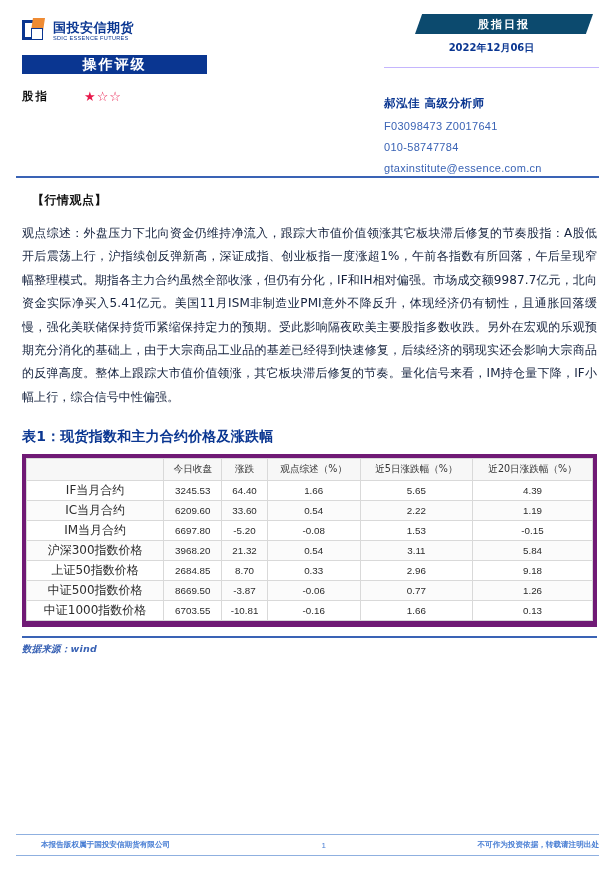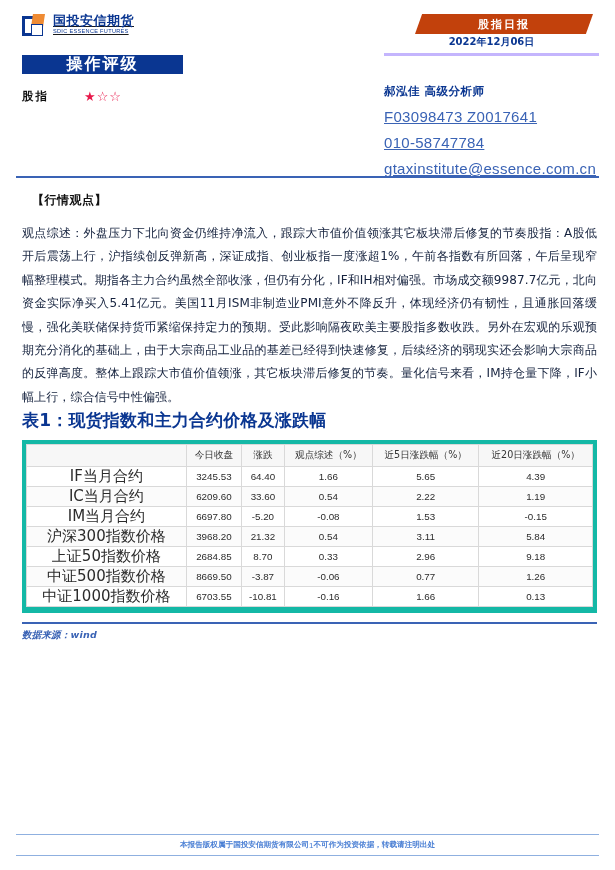--- a/index.html
+++ b/index.html
@@ -30,24 +30,23 @@
     box-sizing: border-box;
   }
   .header-left {
     position: absolute;
     left: 22px;
     top: 14px;
     width: 270px;
   }
   .logo-row {
     display: flex;
-    align-items: flex-start;
+    align-items: flex-end;
     gap: 7px;
     height: 28px;
-    text-decoration: underline;
   }
   .logo-mark {
     position: relative;
     width: 24px;
     height: 24px;
     flex: 0 0 24px;
   }
   .logo-mark .lm-bracket {
     position: absolute;
     left: 0;
@@ -90,25 +89,25 @@
   .logo-en {
     font-size: 5.6px;
     color: #0a3691;
     letter-spacing: 0.3px;
     margin-top: 2px;
     font-family: "Liberation Sans", sans-serif;
   }
 
   .rating-banner {
     margin-top: 13px;
-    width: 161px;
+    width: 185px;
     height: 19px;
     background: #0a3691;
     color: #ffffff;
-    font-size: 16px;
+    font-size: 14px;
     font-weight: bold;
     display: flex;
     align-items: center;
     justify-content: center;
     letter-spacing: 2px;
     font-family: "DejaVu Sans", sans-serif;
   }
   .rating-row {
     margin-top: 15px;
     display: flex;
@@ -133,56 +132,55 @@
     position: absolute;
     right: 16px;
     top: 14px;
     width: 215px;
   }
   .report-banner {
     width: 178px;
     height: 20px;
     margin-left: auto;
     margin-right: 6px;
-    background: #c2410c;
+    background: #0c4a6e;
     color: #ffffff;
     font-size: 11px;
     font-weight: bold;
     display: flex;
     align-items: center;
     justify-content: center;
     letter-spacing: 2px;
     clip-path: polygon(4% 0, 100% 0, 96% 100%, 0% 100%);
     font-family: "DejaVu Sans", sans-serif;
   }
   .report-date {
-    margin-top: 1px;
+    margin-top: 7px;
     text-align: center;
     font-size: 10px;
     font-weight: bold;
     color: #0a3691;
-    border-bottom: 3px solid #c4b5fd;
-    padding-bottom: 4px;
+    border-bottom: 1px solid #c4b5fd;
+    padding-bottom: 12px;
     font-family: "DejaVu Sans", sans-serif;
   }
   .analyst-name {
     margin-top: 28px;
     font-size: 11.5px;
     font-weight: bold;
     color: #0a3691;
     letter-spacing: 0.5px;
     font-family: "DejaVu Sans", sans-serif;
   }
   .contact-line {
     margin-top: 9px;
-    font-size: 15px;
+    font-size: 11px;
     color: #3a63b5;
     letter-spacing: 0.3px;
     font-family: "Liberation Sans", sans-serif;
-    text-decoration: underline;
   }
 
   .header-rule {
     position: absolute;
     left: 16px;
     right: 16px;
     top: 176px;
     height: 2px;
     background: #3a63b5;
   }
@@ -207,29 +205,30 @@
     font-size: 12px;
     line-height: 1.95;
     color: #14213d;
     text-align: justify;
     letter-spacing: 0.1px;
     font-family: "DejaVu Sans", sans-serif;
   }
 
   
   .table-title {
-    font-size: 17px;
+    margin-top: 19px;
+    font-size: 14px;
     font-weight: bold;
     color: #0a3691;
     letter-spacing: 0.2px;
     font-family: "DejaVu Sans", sans-serif;
   }
   .table-wrap {
     margin-top: 8px;
-    background: #14b8a6;
+    background: #701a75;
     padding: 4px 4px 6px 4px;
     box-sizing: border-box;
   }
   table.data {
     width: 100%;
     border-collapse: collapse;
     background: #ffffff;
     font-size: 9.8px;
     font-family: "Liberation Sans", sans-serif;
   }
@@ -248,21 +247,21 @@
     color: #333333;
     height: 21px;
     font-family: "DejaVu Sans", sans-serif;
     font-size: 9.6px;
   }
   table.data thead th:first-child {
     background: #f7f7f7;
   }
   table.data td.rowlabel {
     font-family: "DejaVu Sans", sans-serif;
-    font-size: 15px;
+    font-size: 12px;
     color: #2b2b2b;
   }
   table.data tbody tr:nth-child(odd) td {
     background: #ffffff;
   }
   table.data tbody tr:nth-child(even) td {
     background: #fbfbfb;
   }
   .source-rule {
     margin-top: 9px;
@@ -287,25 +286,26 @@
     bottom: 14px;
   }
   .footer-rule {
     height: 1px;
     background: #8fb0e0;
     margin-bottom: 5px;
   }
   .footer-row {
     display: flex;
     align-items: center;
-    justify-content: center;
+    justify-content: space-between;
     font-size: 7.6px;
     color: #4a7fd4;
     font-weight: bold;
     font-family: "DejaVu Sans", sans-serif;
+    margin-left: 25px;
   }
   .footer-rule-bottom {
     height: 1px;
     background: #8fb0e0;
     margin-top: 5px;
   }
   .footer-center {
     font-family: "Liberation Sans", sans-serif;
     font-weight: normal;
     font-size: 8px;

